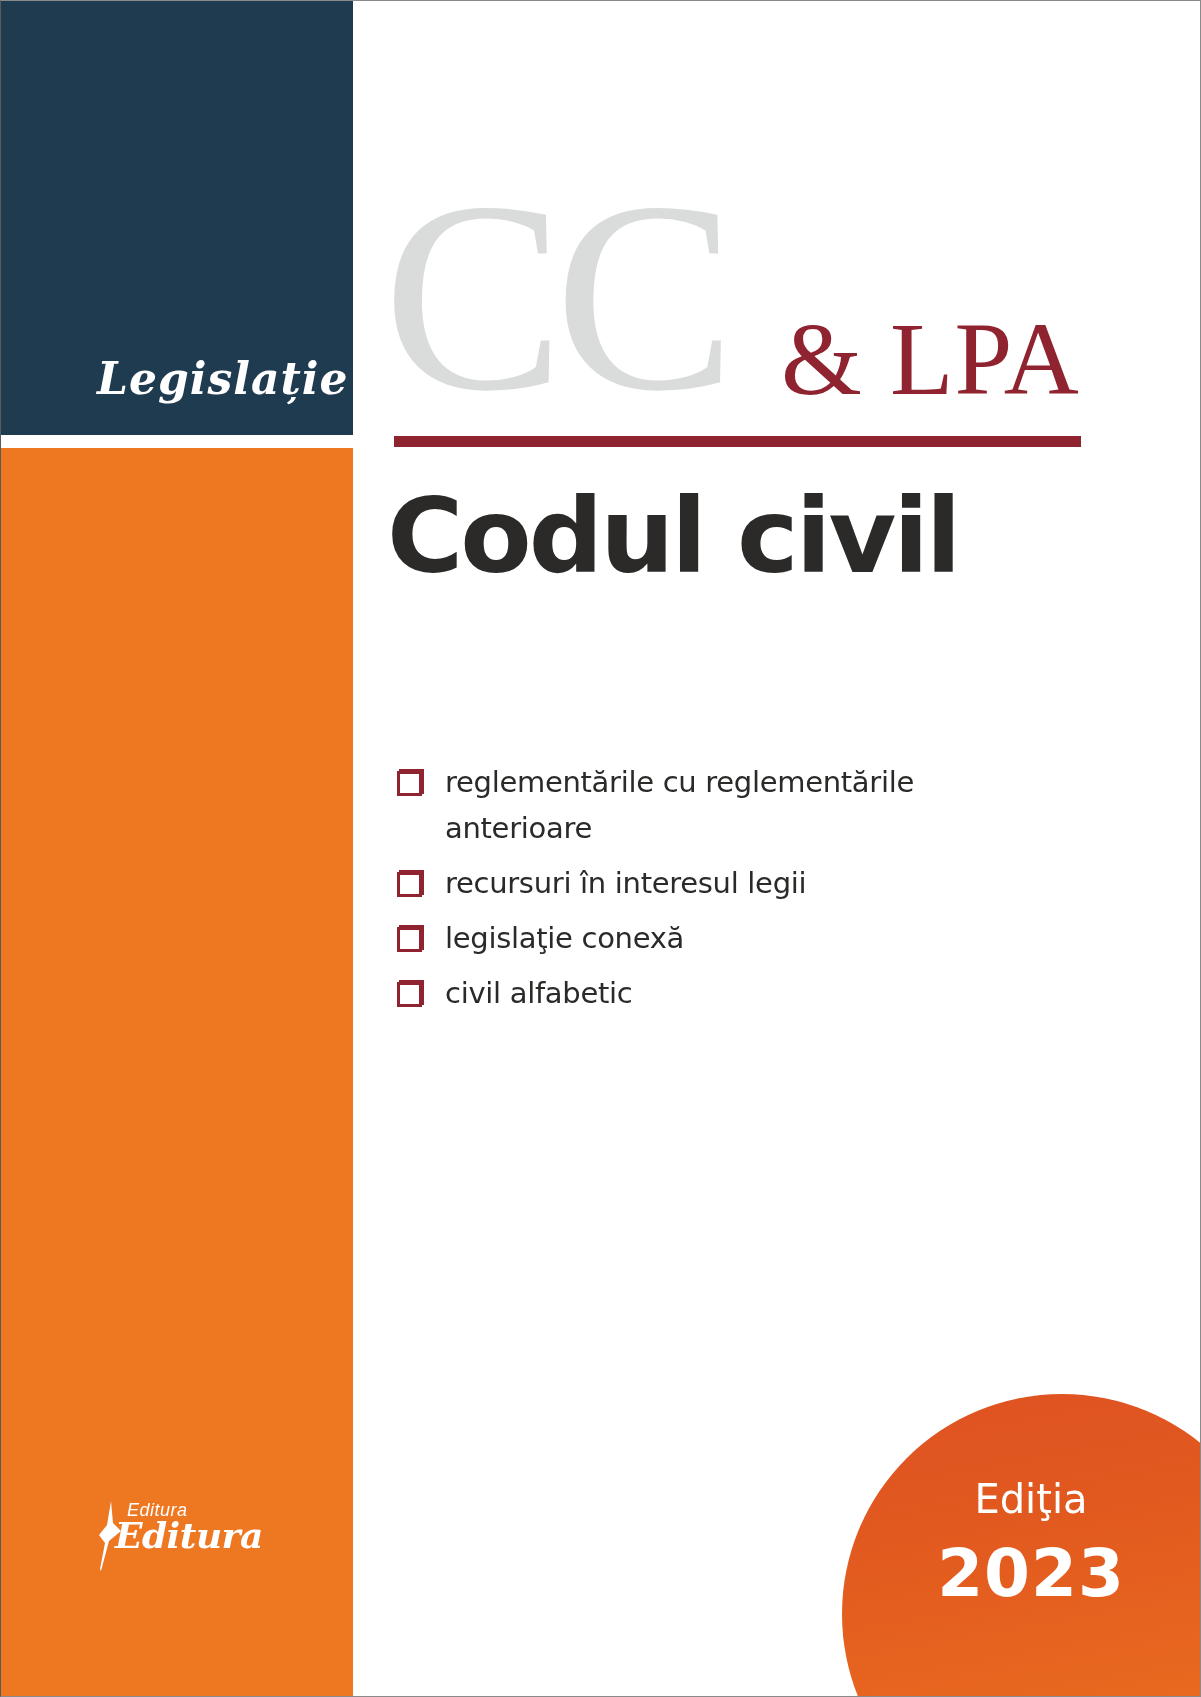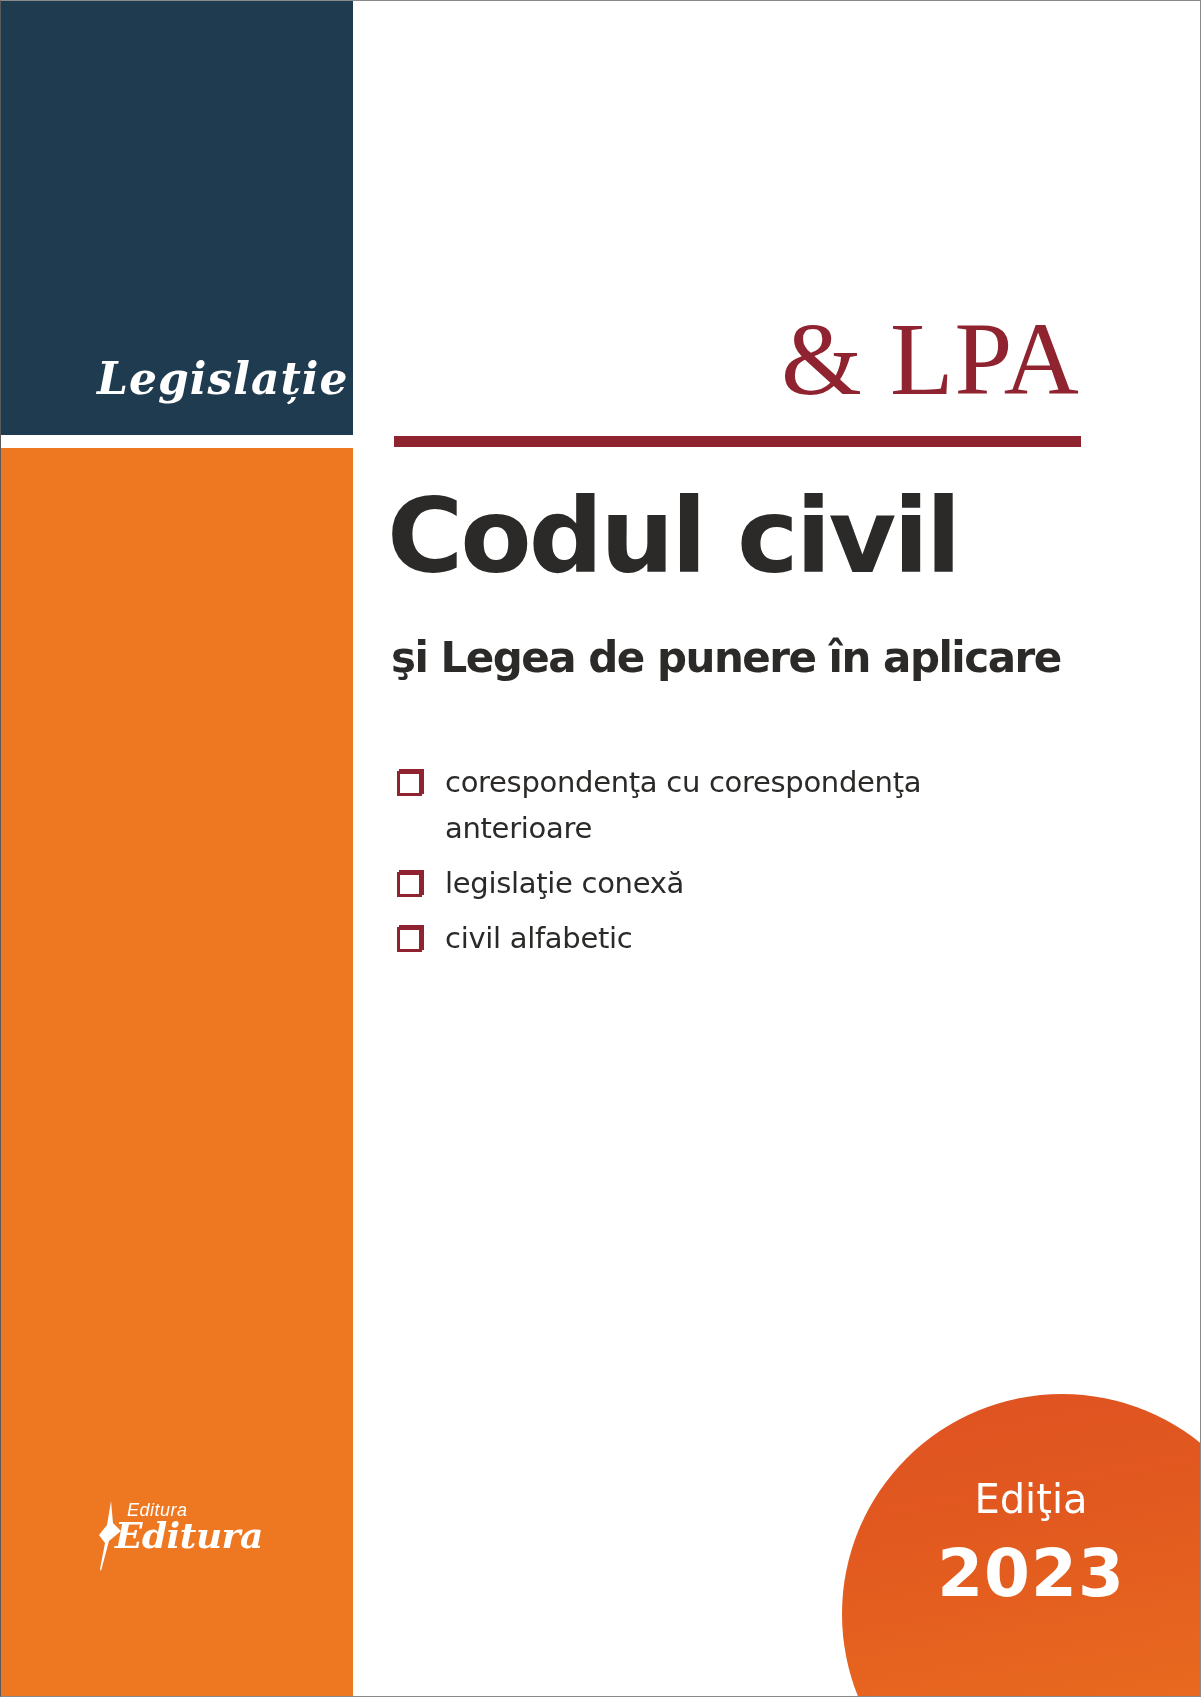--- a/index.html
+++ b/index.html
@@ -218,34 +218,38 @@
 <body>
 
 <div class="cover">
 
   <div class="panel-blue"></div>
   <div class="panel-gap"></div>
   <div class="panel-orange"></div>
 
   <div class="series-label">Legislație</div>
 
+  <div class="cc-mark">CC</div>
   <div class="lpa-mark">&amp; LPA</div>
   <div class="rule"></div>
 
   <div class="main-title">Codul civil</div>
-  <div class="subtitle">şi Legea de punere în aplicare</div>
 
   <ul class="features">
     <li class="feature">
       <span class="box"></span>
-      <span>corespondenţa cu corespondenţa</span><br>
+      <span>reglementările cu reglementările</span><br>
       <span>anterioare</span>
     </li>
     <li class="feature">
       <span class="box"></span>
+    </li>
+    <li class="feature">
+      <span class="box"></span>
+      <span>recursuri în interesul legii</span>
     </li>
     <li class="feature">
       <span class="box"></span>
     </li>
     <li class="feature">
       <span class="box"></span>
       <span>legislaţie conexă</span>
     </li>
     <li class="feature">
       <span class="box"></span>

